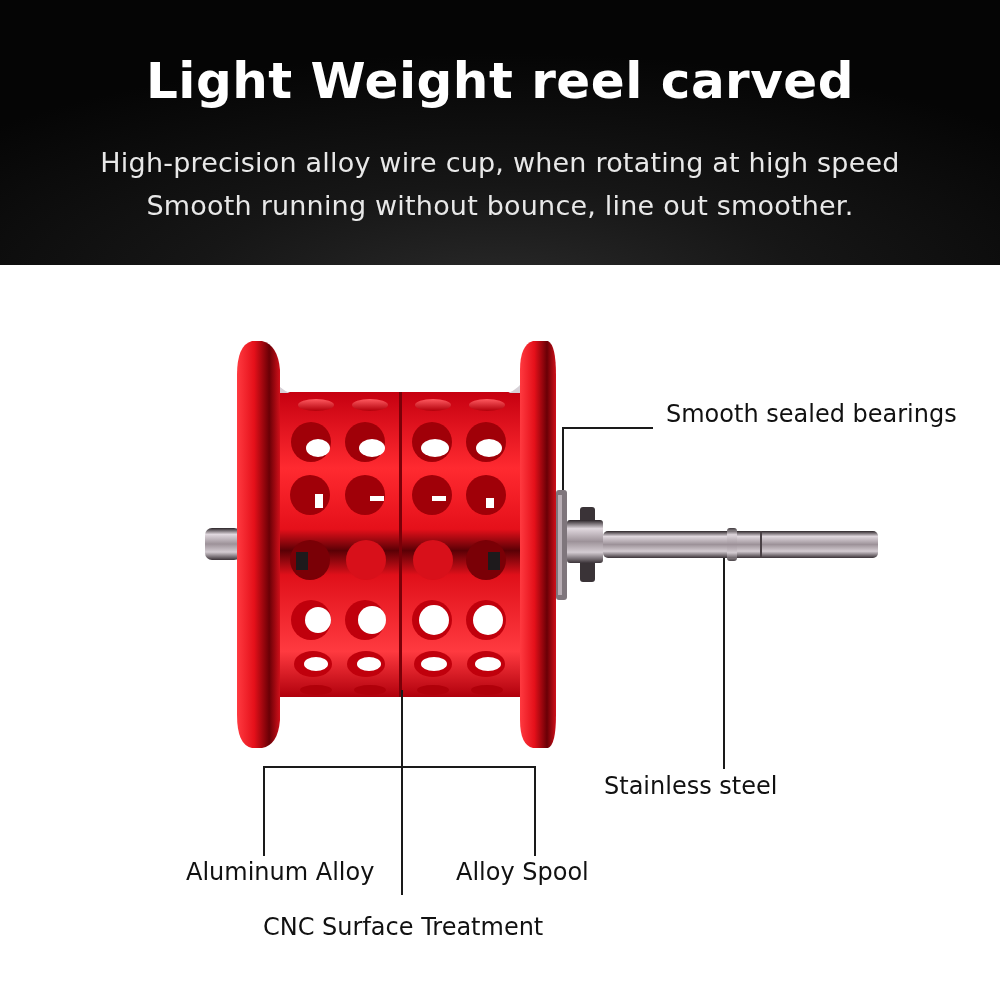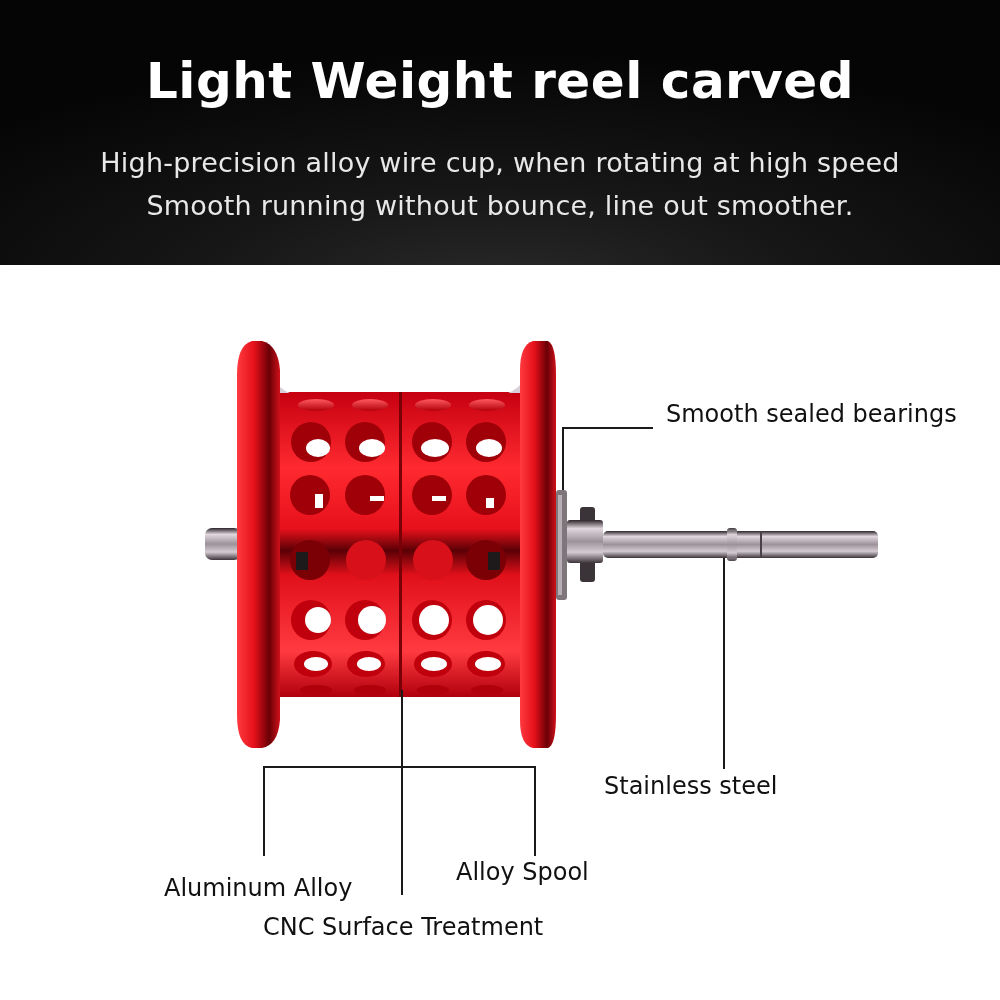--- a/index.html
+++ b/index.html
@@ -146,15 +146,15 @@
 <div class="ln" style="left:562px;top:427px;width:91px;height:2px;"></div>
 <div class="ln" style="left:562px;top:427px;width:2px;height:63px;"></div>
 <div class="ln" style="left:723px;top:558px;width:2px;height:211px;"></div>
 <div class="ln" style="left:401px;top:690px;width:2px;height:205px;"></div>
 <div class="ln" style="left:263px;top:766px;width:273px;height:2px;"></div>
 <div class="ln" style="left:263px;top:766px;width:2px;height:90px;"></div>
 <div class="ln" style="left:534px;top:766px;width:2px;height:90px;"></div>
 
 <div class="lbl" style="left:666px;top:400px;">Smooth sealed bearings</div>
 <div class="lbl" style="left:604px;top:772px;">Stainless steel</div>
-<div class="lbl" style="left:164px;top:858px;margin-top:16px;">Aluminum Alloy</div>
+<div class="lbl" style="left:186px;top:858px;">Aluminum Alloy</div>
 <div class="lbl" style="left:456px;top:858px;">Alloy Spool</div>
 <div class="lbl" style="left:263px;top:913px;">CNC Surface Treatment</div>
 
 </body></html>

